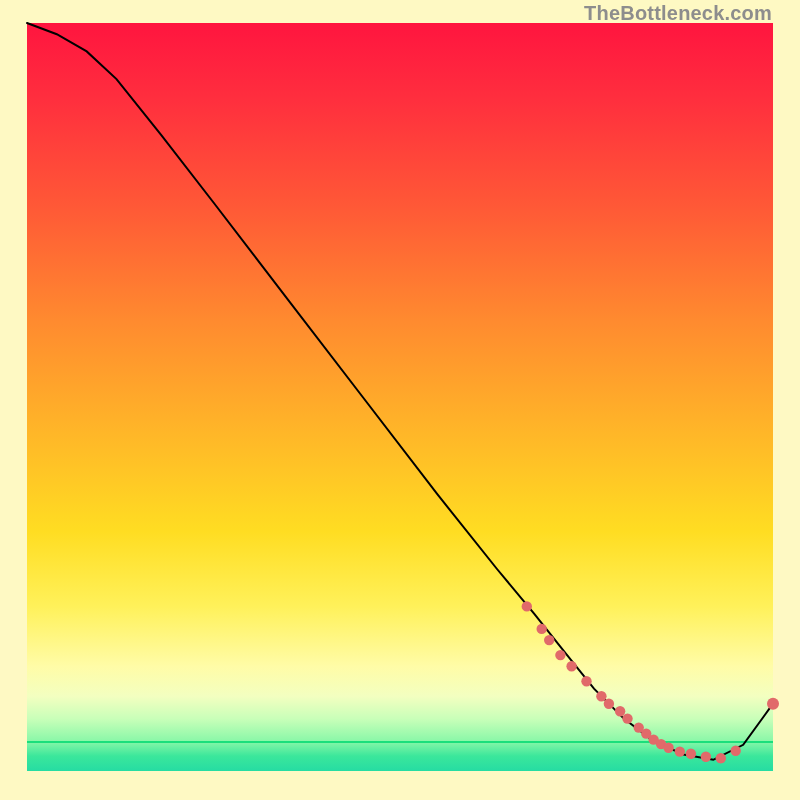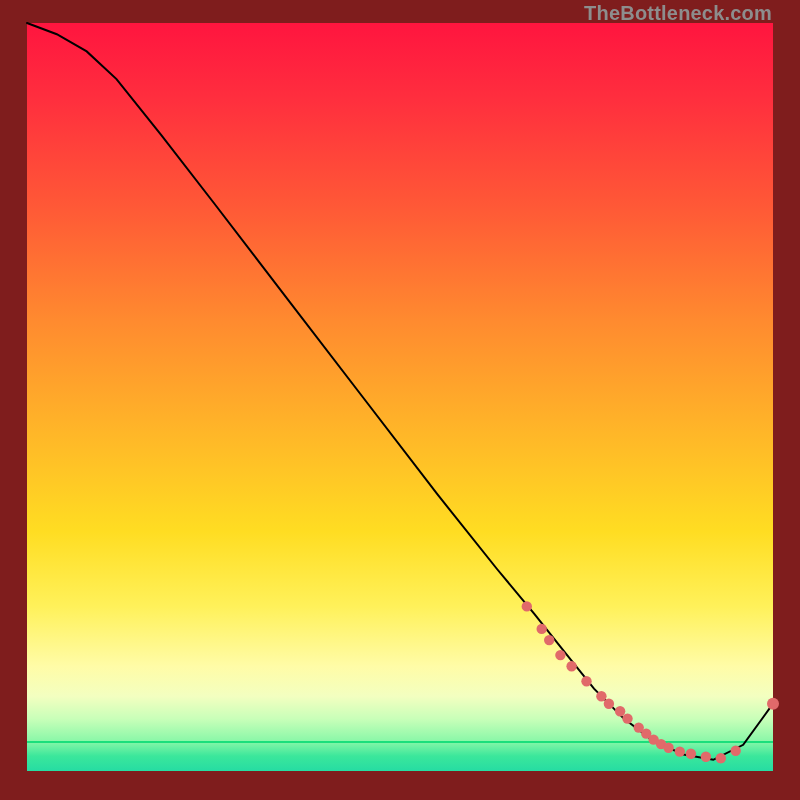--- a/index.html
+++ b/index.html
@@ -7,21 +7,21 @@
     padding: 0;
     width: 800px;
     height: 800px;
     background: #000;
     overflow: hidden;
   }
   .stage {
     position: relative;
     width: 800px;
     height: 800px;
-    background: #7f1d1d;
+    background: #fef9c3;
   }
   .plot {
     position: absolute;
     left: 27px;
     top: 23px;
     width: 746px;
     height: 748px;
   }
   .gradient {
     position: absolute;

